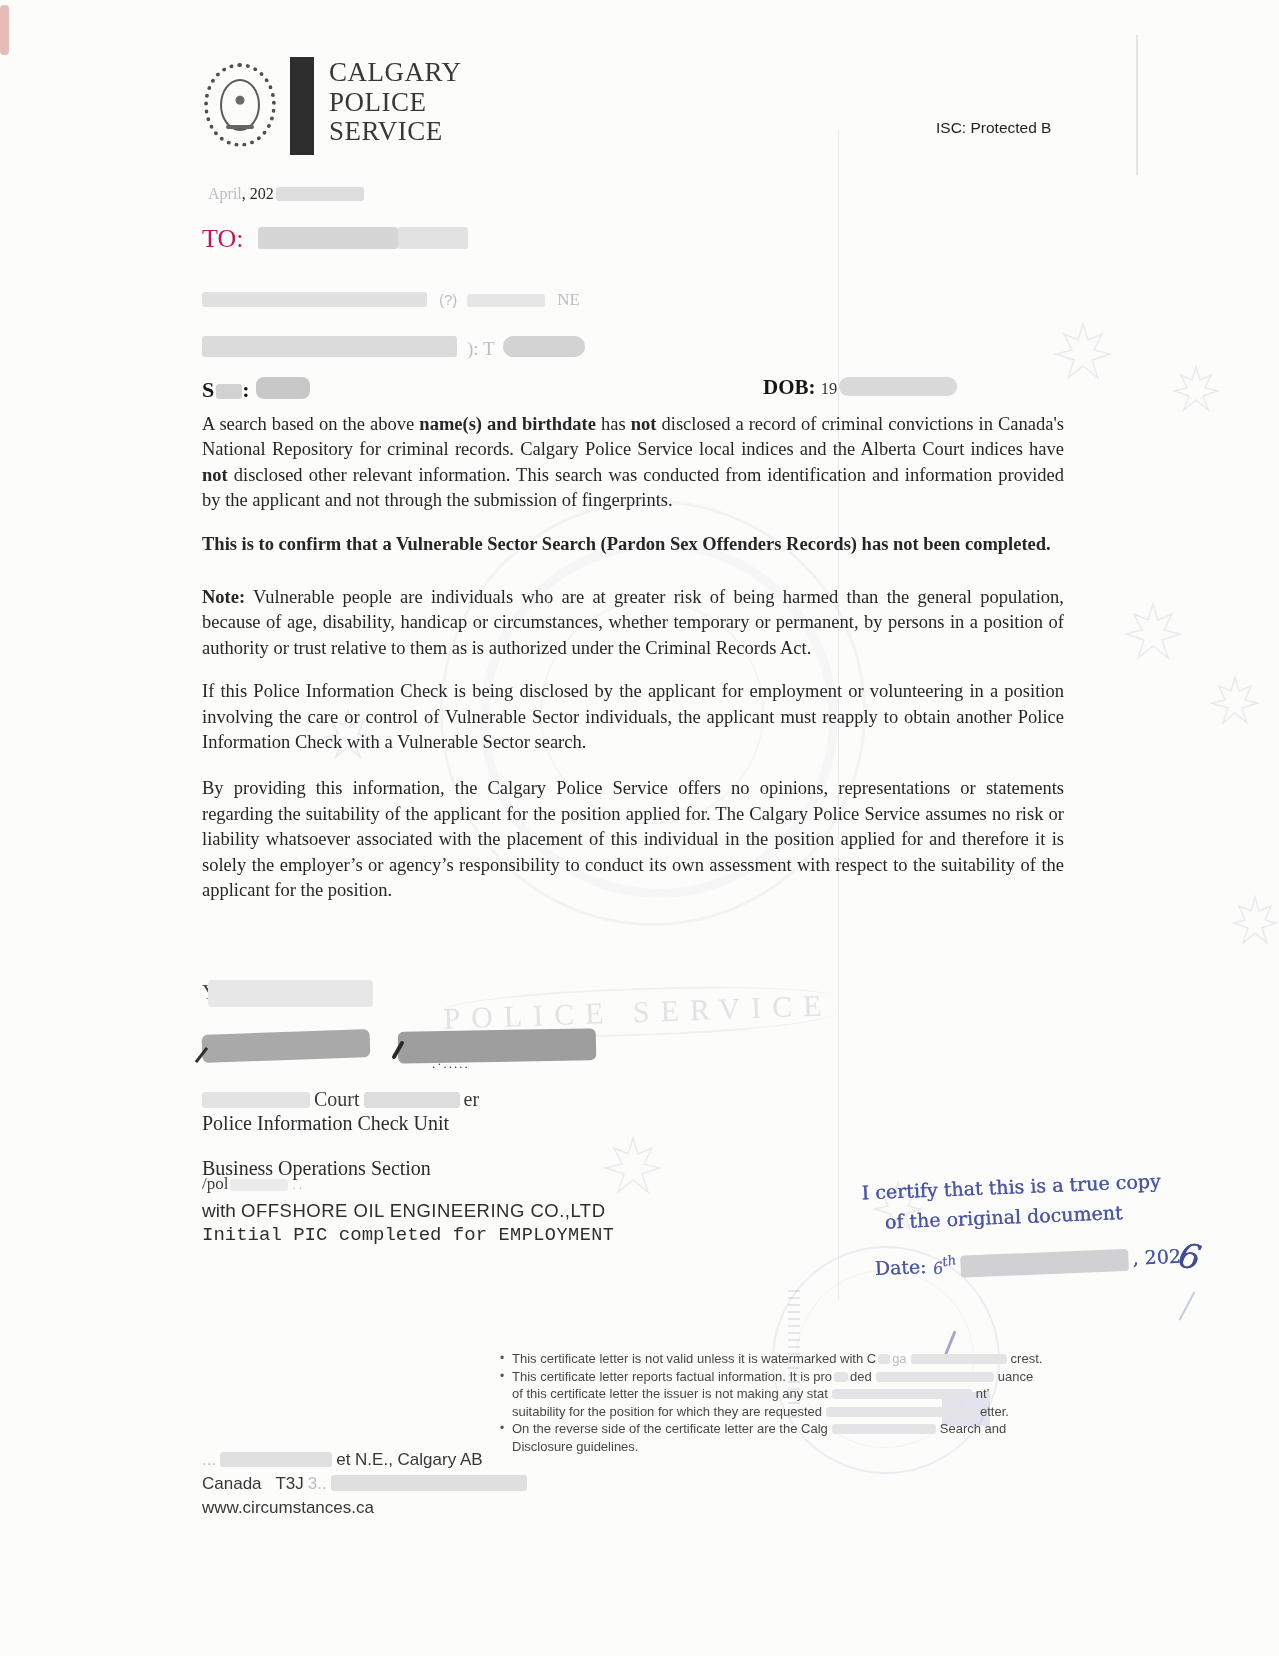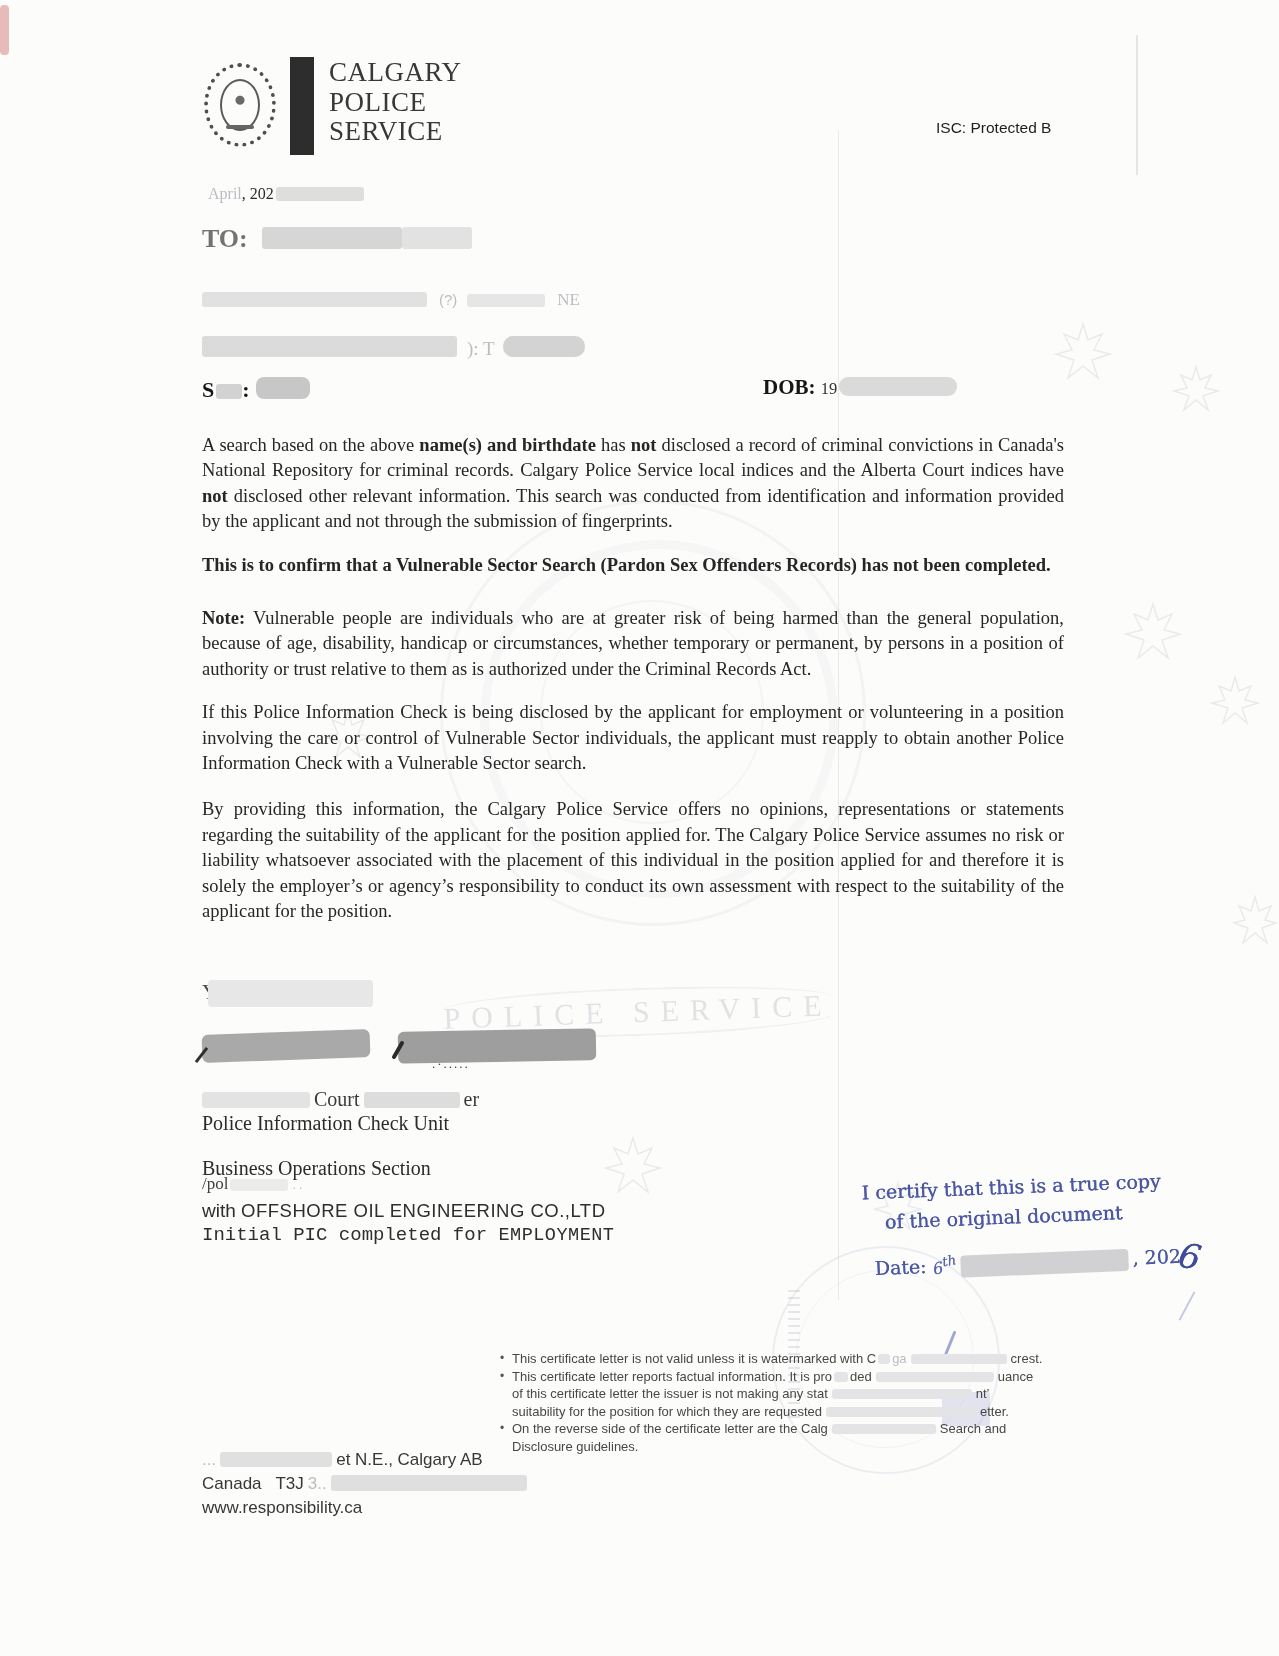--- a/index.html
+++ b/index.html
@@ -25,28 +25,28 @@
                background:radial-gradient(circle at 50% 40%, #6a6a6a 4px, transparent 5px);}
   .crest-dash{position:absolute;left:18px;bottom:14px;width:28px;height:4px;background:#666;border-radius:2px;}
   .logo-bar{left:290px;top:57px;width:24px;height:98px;background:#2d2d2d;}
   .logo-text{left:329px;top:58px;font-size:27px;line-height:29.5px;letter-spacing:.5px;color:#383838;}
   .isc{left:936px;top:119px;font-family:"Liberation Sans",sans-serif;font-size:15.5px;color:#1e1e1e;}
   
   .r{display:inline-block;background:#ddd;border-radius:3px;height:14px;vertical-align:baseline;transform:translateY(2px);}
   .ghost{color:rgba(150,155,162,.65);filter:blur(.3px);}
   
   .date-line{left:208px;top:185px;font-size:16px;color:#2a2a2a;}
-  .to-line{left:202px;top:224px;font-size:26px;font-weight:bold;color:#737373;}
+  .to-line{left:202px;top:224px;font-size:26px;font-weight:normal;color:#be185d;}
   .addr1{left:202px;top:290px;}
   .addr2{left:202px;top:334px;}
   .id-line{left:202px;top:375px;font-size:22px;font-weight:bold;color:#161616;}
   .dob{left:763px;top:375px;font-size:21px;font-weight:bold;color:#161616;}
   .dob .yr{font-size:16.5px;font-weight:normal;color:#333;}
   
-  .body-text{left:202px;top:433px;width:862px;font-size:18.5px;line-height:25.4px;
+  .body-text{left:202px;top:412px;width:862px;font-size:18.5px;line-height:25.4px;
              text-align:justify;color:#262626;}
   .body-text p{margin:0 0 18px 0;}
   .bold{font-weight:bold;}
   
   .closing{left:202px;top:980px;font-size:21px;color:#474747;}
   .closing .cover{position:absolute;left:6px;top:0;width:165px;height:27px;background:#e7e7e7;border-radius:4px;}
   .sig-blob1{left:202px;top:1032px;width:168px;height:28px;background:#a9a9a9;border-radius:6px;transform:rotate(-2deg);}
   .sig-blob2{left:398px;top:1030px;width:198px;height:32px;background:#9e9e9e;border-radius:6px;transform:rotate(-1deg);}
   .sig-tick1{left:200px;top:1046px;width:3px;height:18px;background:#2f2f2f;transform:rotate(38deg);}
   .sig-tick2{left:396px;top:1040px;width:4px;height:20px;background:#2b2b2b;border-radius:2px;transform:rotate(30deg);}
@@ -218,21 +218,21 @@
     <div class="abs stamp-l2">of the original document</div>
     <div class="abs stamp-l3">
       <span>Date:</span>
       <span class="hand-day"><span>6</span><sup>th</sup></span><span class="stamp-redact"></span><span>, 202</span><span class="hand-digit">6</span>
     </div>
   </div>
 
   <div class="abs footer-addr">
     <div><span class="ghost">...</span><span class="r" style="width:112px;height:15px;background:#e0e0e0;margin:0 4px"></span><span>et N.E., Calgary AB</span></div>
     <div><span class="pre">Canada   T3J</span><span class="ghost" style="margin-left:4px">3..</span><span class="r" style="width:196px;height:16px;background:#dfdfdf;margin-left:4px"></span></div>
-    <div>www.responsibility.ca</div>
+    <div>www.circumstances.ca</div>
   </div>
 
   <div class="abs notes">
     <div class="note-group">
       <div class="bdot">•</div>
       <div class="blines">
         <div class="nline"><span>This certificate letter is not valid unless it is watermarked with C</span><span class="rn" style="width:12px;margin:0 2px"></span><span class="ghost">ga</span><span class="rn" style="width:96px;margin:0 4px"></span><span>crest.</span></div>
       </div>
     </div>
     <div class="note-group">

